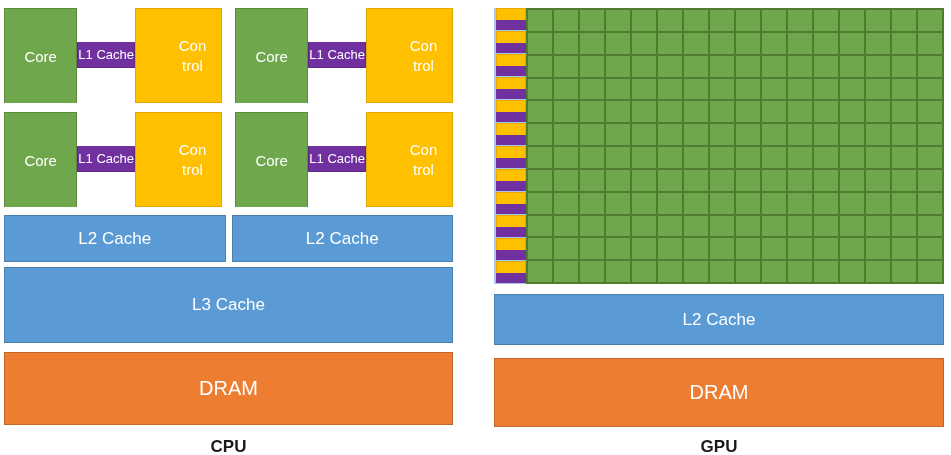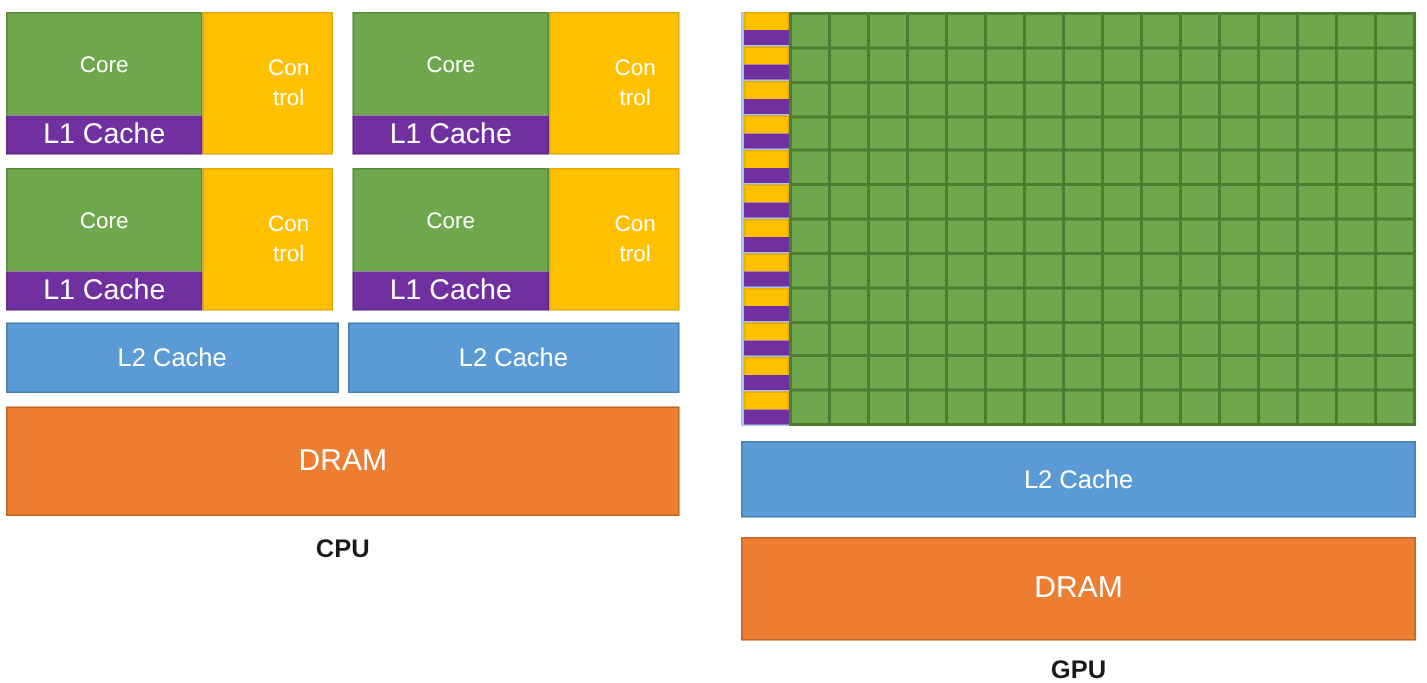--- a/index.html
+++ b/index.html
@@ -9,32 +9,32 @@
     background:#ffffff;
     font-family:"Liberation Sans", sans-serif;
     overflow:hidden;
   }
   
   .cpu-col{position:absolute;left:4px;top:0;width:449px;}
   .core-row{display:flex;gap:13px;height:95px;}
   .core-row.r1{margin-top:8px;}
   .core-row.r2{margin-top:9px;}
   .core-unit{flex:1;display:flex;}
-  .core-main{flex:1;display:flex;flex-direction:column;min-width:0;justify-content:flex-end;}
+  .core-main{flex:1;display:flex;flex-direction:row;min-width:0;justify-content:flex-end;}
   .core-green{
     flex:1;background:var(--core-green,#6FA84C);
     border:1px solid rgba(0,0,0,0.18);border-bottom:none;
     display:flex;align-items:center;justify-content:center;
     color:var(--block-text,#fff);font-size:15px;
   }
   .l1-cache{
     height:25px;background:var(--cache-purple,#7030A0);
     border:1px solid rgba(0,0,0,0.15);border-top:none;
     display:flex;align-items:center;justify-content:center;
-    color:var(--block-text,#fff);font-size:19px;
+    color:var(--block-text,#fff);font-size:13px;margin-top:34px;
   }
   .control-block{
     width:57px;background:var(--control-yellow,#FFC000);
     border:1px solid rgba(0,0,0,0.12);
     display:flex;flex-direction:column;align-items:center;justify-content:center;
     color:var(--block-text,#fff);font-size:15px;line-height:1.3;padding-left:28px;
   }
   .l2-row{display:flex;gap:6px;height:47px;margin-top:8px;}
   .blue-block{
     background:var(--cache-blue,#5B9BD5);
@@ -125,20 +125,21 @@
           <span>trol</span>
         </div>
       </div>
     </div>
 
     <div class="l2-row">
       <div class="blue-block l2-block">L2 Cache</div>
       <div class="blue-block l2-block">L2 Cache</div>
     </div>
 
+    <div class="blue-block l3-block">L3 Cache</div>
 
     <div class="orange-block cpu-dram">DRAM</div>
 
     <div class="section-label">CPU</div>
   </div>
 
   <div class="gpu-col">
 
     <div class="gpu-top">
       <div class="gpu-ctrl-col">

